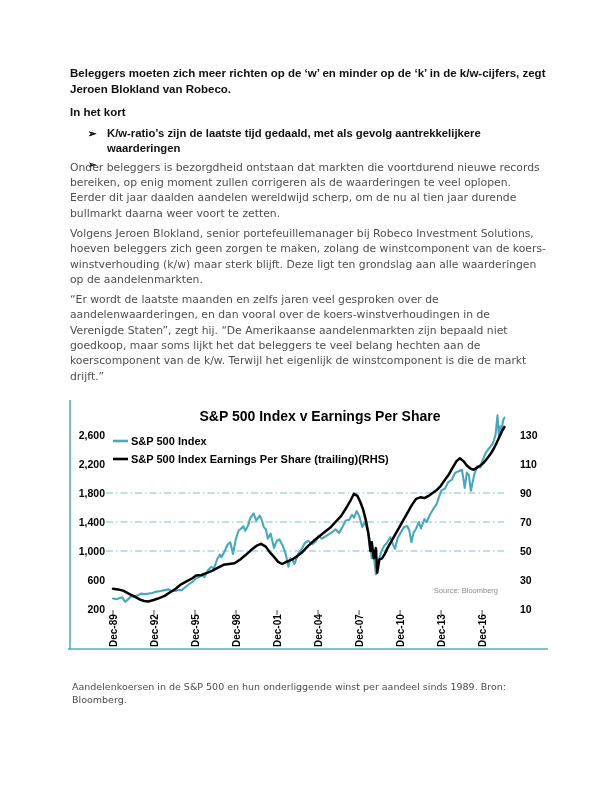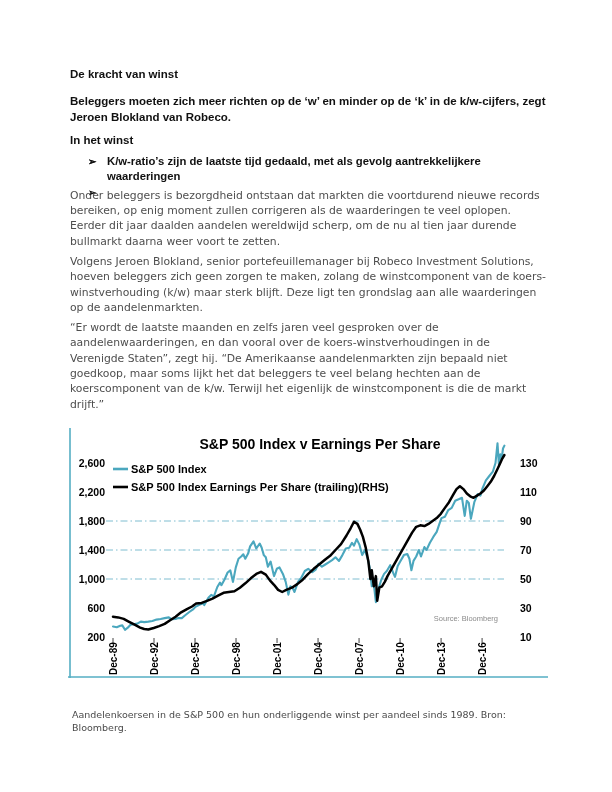--- a/index.html
+++ b/index.html
@@ -59,25 +59,24 @@
     margin:24px 0 6px 2px;
     font:9.5px/13px "DejaVu Sans",sans-serif;
     color:#4a4a4a;
   }
 </style>
 </head>
 <body>
 
 <div class="page">
 
-  <h1 class="article-title">De kracht van winst</h1>
 
   <p class="intro">Beleggers moeten zich meer richten op de ‘w’ en minder op de ‘k’ in de k/w-cijfers, zegt Jeroen Blokland van Robeco.</p>
 
-  <h2 class="section-heading">In het winst</h2>
+  <h2 class="section-heading">In het kort</h2>
 
   <ul class="summary">
     <li>
       <span class="marker">➢</span>
     </li>
     <li>
       <span class="marker">➢</span>
       <span>K/w-ratio’s zijn de laatste tijd gedaald, met als gevolg aantrekkelijkere waarderingen</span>
     </li>
     <li>

